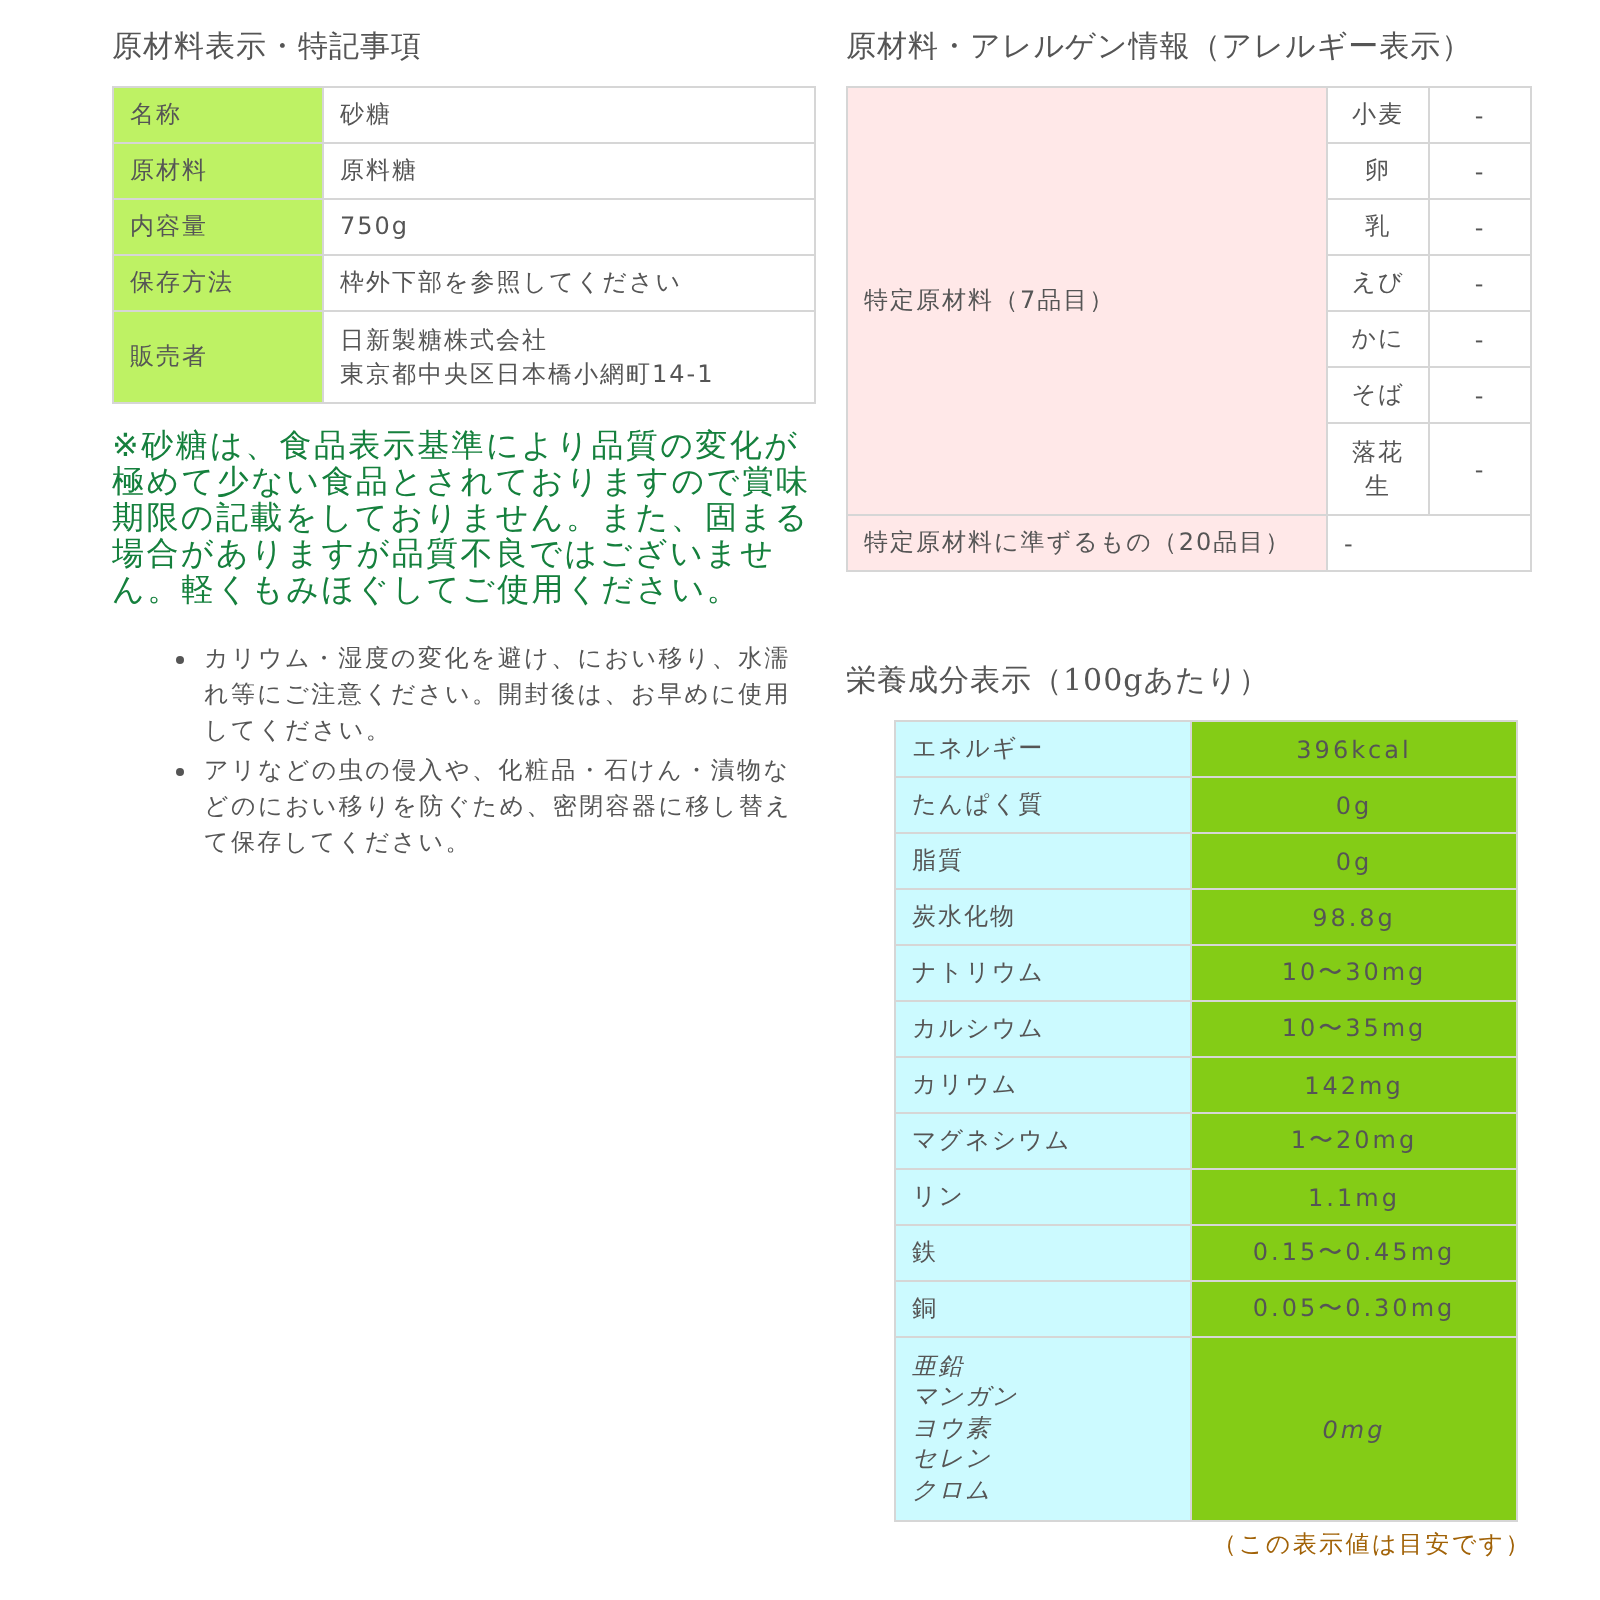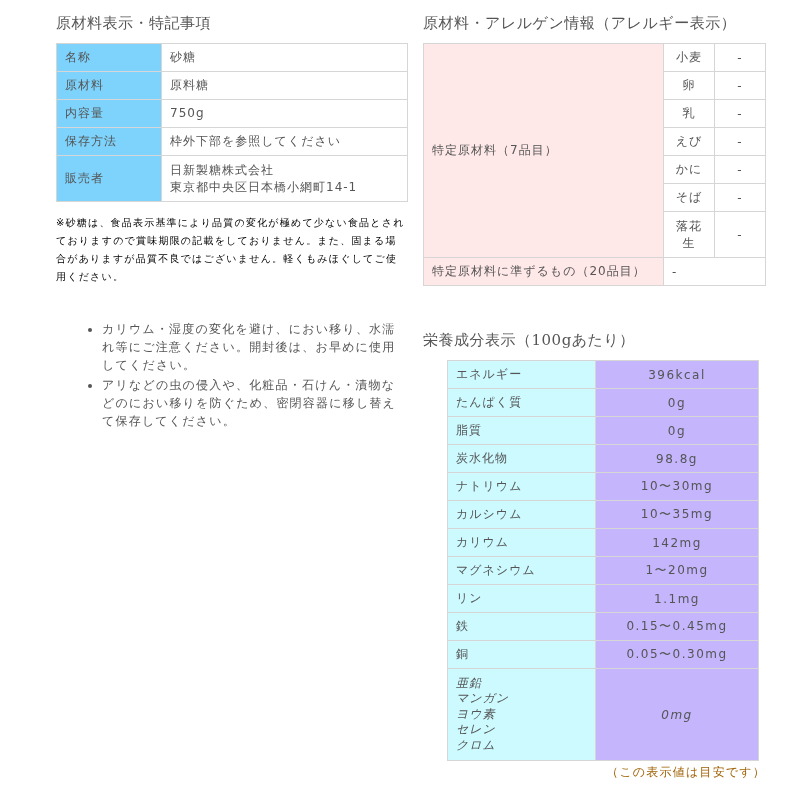--- a/index.html
+++ b/index.html
@@ -11,29 +11,29 @@
     position: absolute; font-family: "DejaVu Serif", serif;
     font-size: 15px; color: #555555; letter-spacing: 0.5px; white-space: nowrap;
   }
   table { border-collapse: collapse; position: absolute; }
   td {
     border: 1px solid #d6d6d6; font-size: 12px; color: #555555;
     padding: 0 8px; letter-spacing: 1px; vertical-align: middle;
   }
   
   #info-table { left: 56px; top: 43px; width: 352px; }
-  #info-table td.lbl { background: #7dd3fc; width: 88px; }
+  #info-table td.lbl { background: #bef264; width: 88px; }
   #info-table td.val { background: #ffffff; }
   #info-table tr.r { height: 28px; }
   #info-table tr.r2 { height: 46px; }
   #info-table td.val div { line-height: 17px; }
 
   .note {
     position: absolute; left: 56px; top: 214px; width: 350px;
-    font-size: 10px; line-height: 18px; letter-spacing: 1.2px; color: #000000;
+    font-size: 16px; line-height: 18px; letter-spacing: 1.2px; color: #15803d;
   }
   .bullets {
     position: absolute; left: 84px; top: 320px; width: 300px;
     margin: 0; padding: 0 0 0 18px; font-size: 12px; line-height: 18px;
     letter-spacing: 1.2px; color: #555555;
   }
   .bullets li { margin-bottom: 2px; }
 
   
   #allergen-table { left: 423px; top: 43px; width: 343px; }
@@ -41,21 +41,21 @@
   #allergen-table td.item { width: 34px; text-align: center; background: #fff; padding: 0 8px; }
   #allergen-table td.dash { width: 34px; text-align: center; background: #fff; }
   #allergen-table tr.ar { height: 28px; }
   #allergen-table tr.ar2 { height: 46px; }
   #allergen-table td.item div { line-height: 17px; }
   #allergen-table td.note20 { background: #ffffff; }
 
   
   #nutrition-table { left: 447px; top: 360px; width: 312px; }
   #nutrition-table td.n-lbl { background: #ccfaff; width: 131px; }
-  #nutrition-table td.n-val { background: #c4b5fd; text-align: center; letter-spacing: 1.5px; }
+  #nutrition-table td.n-val { background: #84cc16; text-align: center; letter-spacing: 1.5px; }
   #nutrition-table tr.nr { height: 28px; }
   #nutrition-table tr.nr-big { height: 92px; font-style: italic; }
   #nutrition-table td.n-lbl .multi div { line-height: 15.5px; letter-spacing: 1px; }
 
   .footnote {
     position: absolute; left: 423px; top: 764px; width: 343px; text-align: right;
     font-size: 12px; letter-spacing: 1.2px; color: #a16207;
   }
 </style>
 </head>

